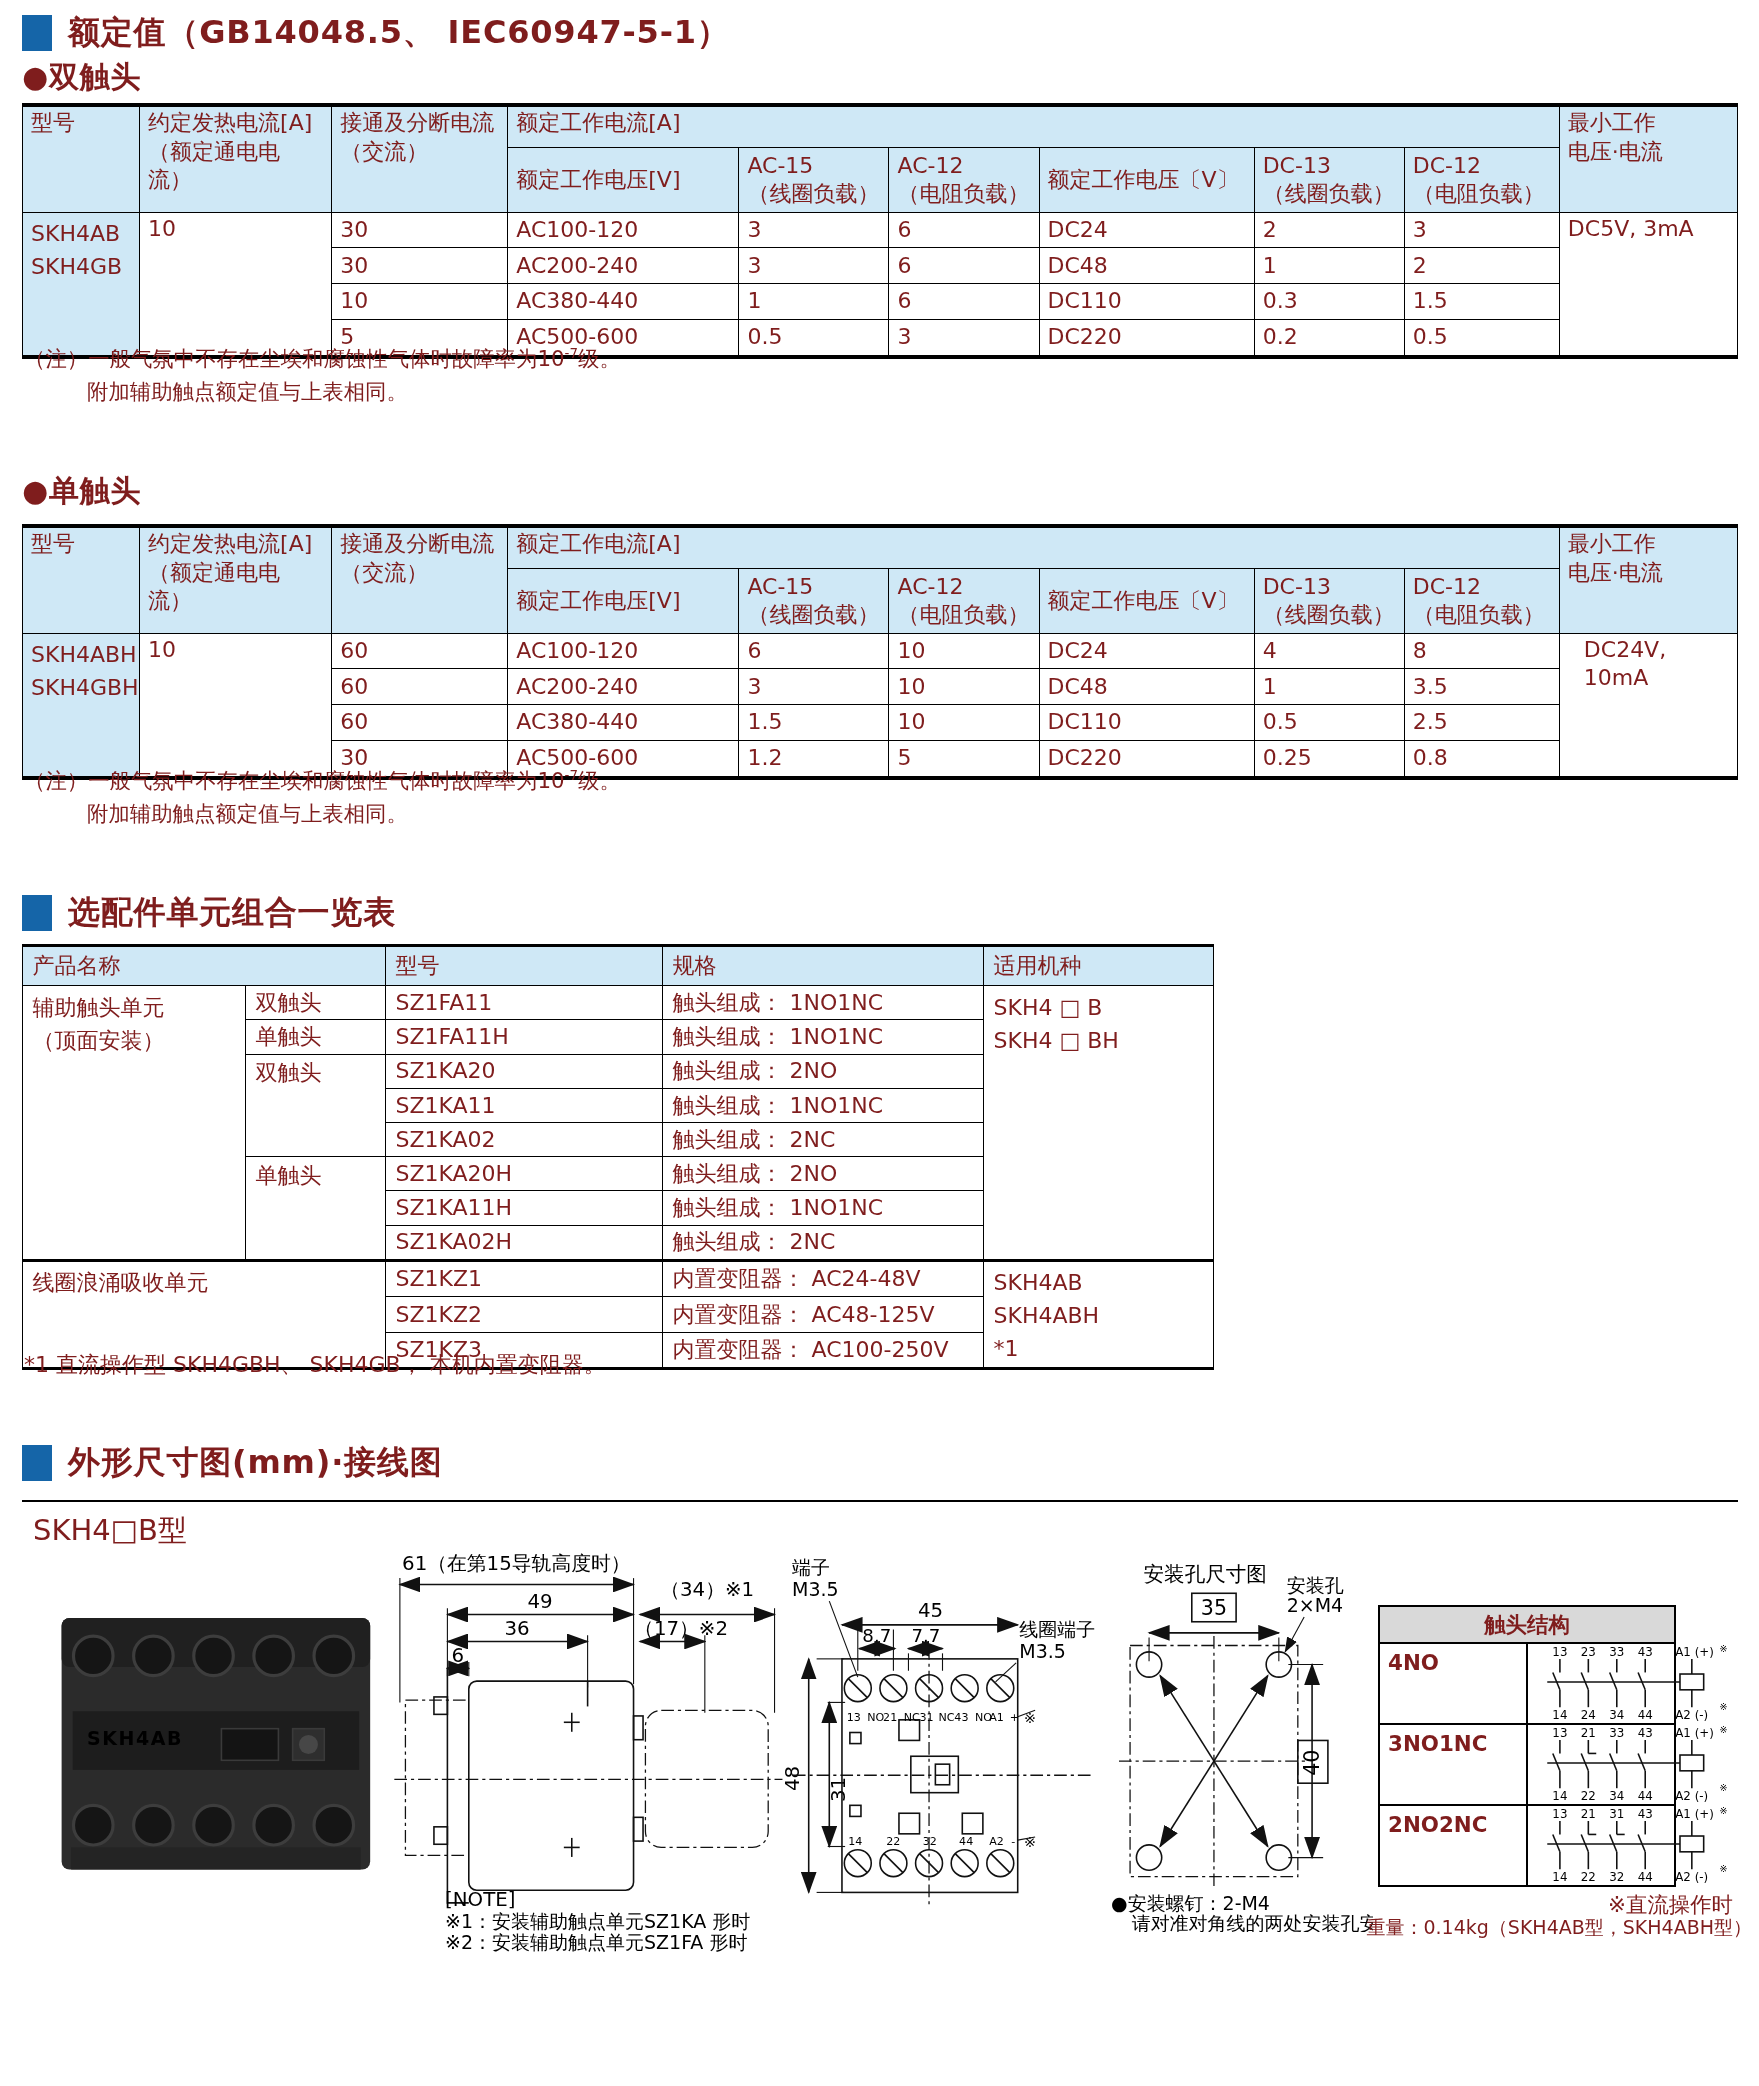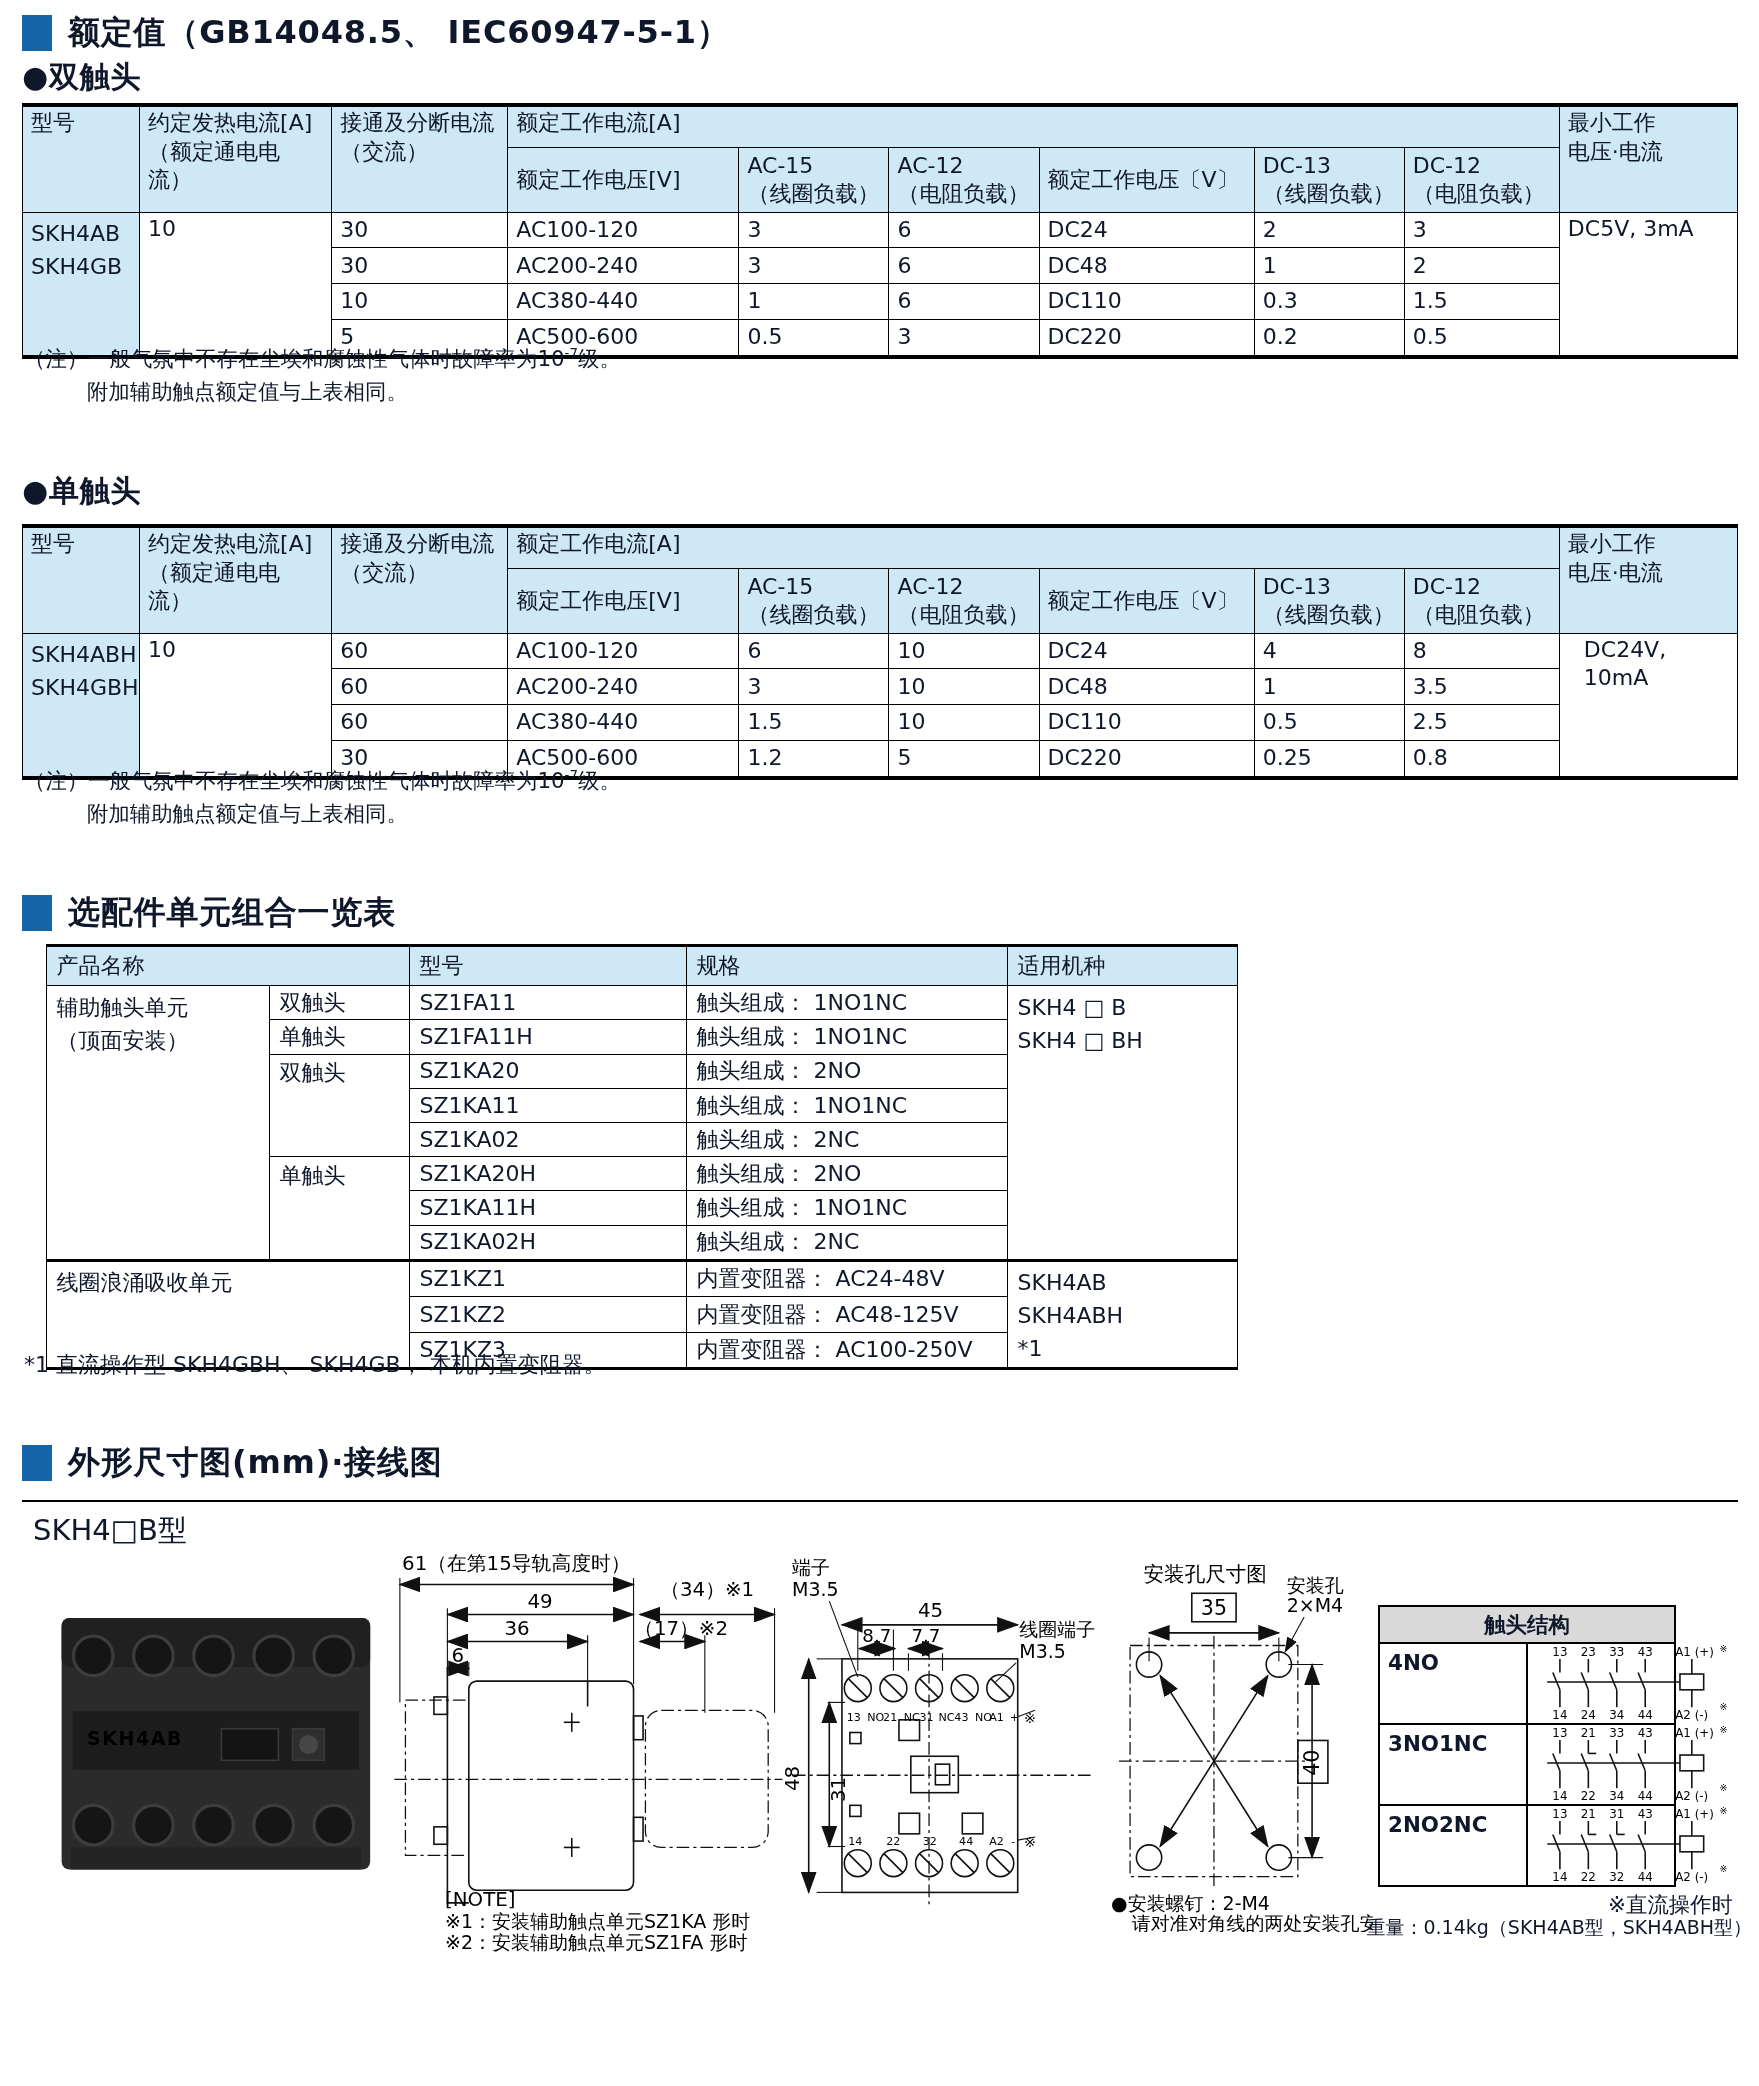--- a/index.html
+++ b/index.html
@@ -1,16 +1,16 @@
 <!DOCTYPE html>
 <html style="font-size:12.7px"><head>
 <meta charset="utf-8">
 <style>
   html,body{margin:0;padding:0;background:#fff;}
-  #page{position:relative;width:1760px;height:1965px;background:#fff;color:#0f172a;
+  #page{position:relative;width:1760px;height:1965px;background:#fff;color:#7f1d1d;
         font-family:"DejaVu Sans","Liberation Sans",sans-serif;overflow:hidden;}
   .abs{position:absolute;}
   
   .sec-title{display:flex;align-items:center;gap:16px;font-size:32px;font-weight:bold;letter-spacing:0.8px;}
   .blue-sq{width:30px;height:36px;background:#1565a8;flex:0 0 auto;}
   .bullet-title{font-size:30px;font-weight:bold;letter-spacing:0.8px;}
   
   table.rating{border-collapse:collapse;table-layout:fixed;width:1716px;
                border-top:4px solid #000;border-bottom:4px solid #000;}
   table.rating th,table.rating td{border:1.6px solid #000;font-size:22px;font-weight:normal;
@@ -19,21 +19,21 @@
   table.rating tr.hr1 th{height:35px;}
   table.rating tr.hr2 th{height:59px;vertical-align:middle;}
   table.rating td{height:30px;vertical-align:middle;background:#fff;}
   td.model-cell{background:#cfe8f6 !important;font-weight:bold;vertical-align:top !important;padding-top:4.8px !important;line-height:1.5 !important;}
   
   .note{font-size:21.4px;line-height:1.55;}
   .note .ind{padding-left:63px;}
   sup{font-size:13.5px;}
   
   table.opts{border-collapse:collapse;table-layout:fixed;width:1192px;
-             border-top:3.2px solid #000;border-bottom:3.2px solid #000;margin-left:24px;}
+             border-top:3.2px solid #000;border-bottom:3.2px solid #000;}
   table.opts th,table.opts td{border:1.6px solid #000;font-size:22px;font-weight:normal;
              text-align:left;padding:1.6px 9.5px;line-height:1.25;}
   table.opts th{background:#cfe8f6;height:35px;vertical-align:middle;}
   table.opts td{height:30px;vertical-align:middle;background:#fff;}
   table.opts td.name-cell{vertical-align:top;padding-top:4.8px;line-height:33px;}
   table.opts td.apply-cell{vertical-align:top;padding-top:4.8px;line-height:33px;}
   table.opts .gt{border-top:3.2px solid #000;border-radius:14px;}
   .footnote{font-size:22px;}
   
   .hrule{background:#000;height:1.6px;}

